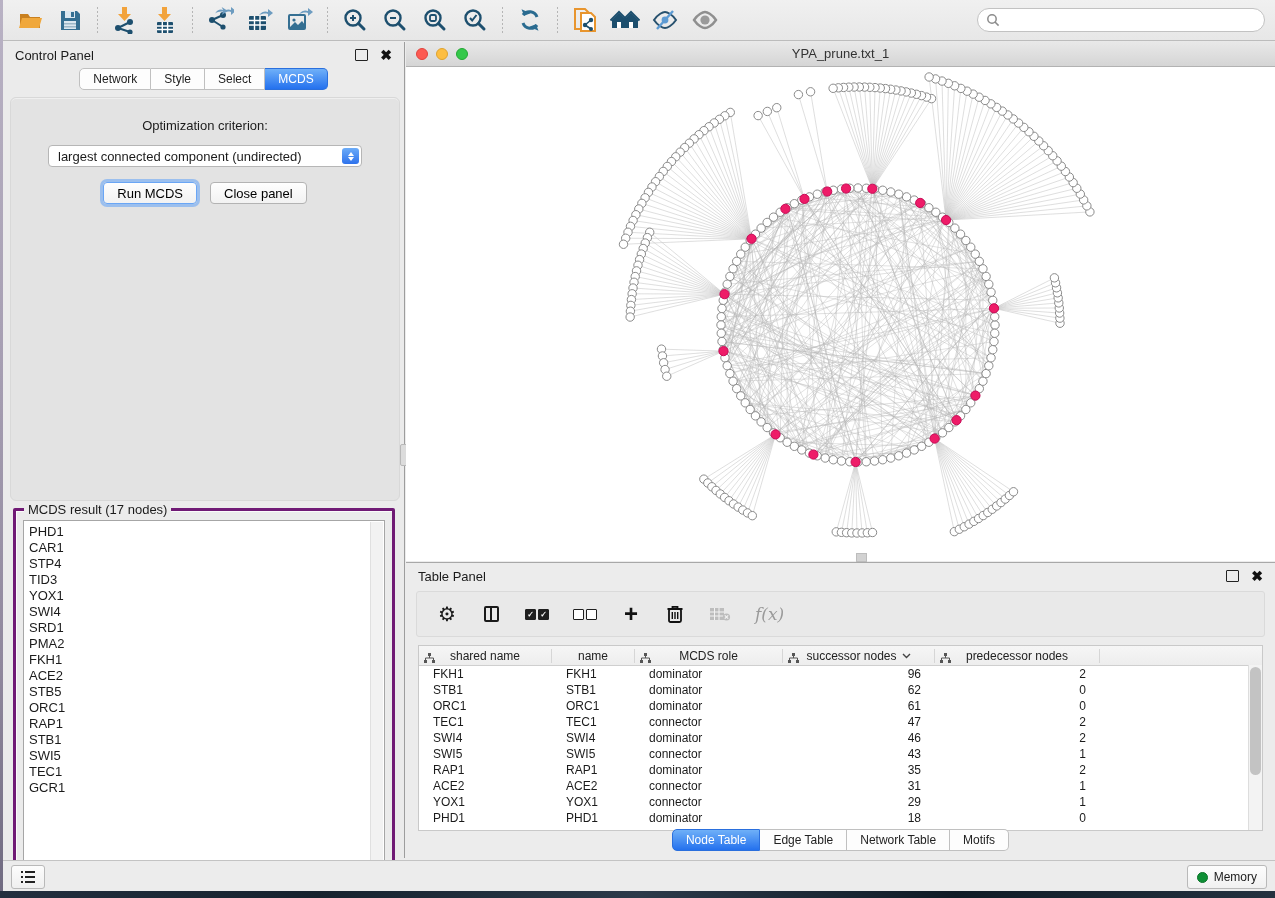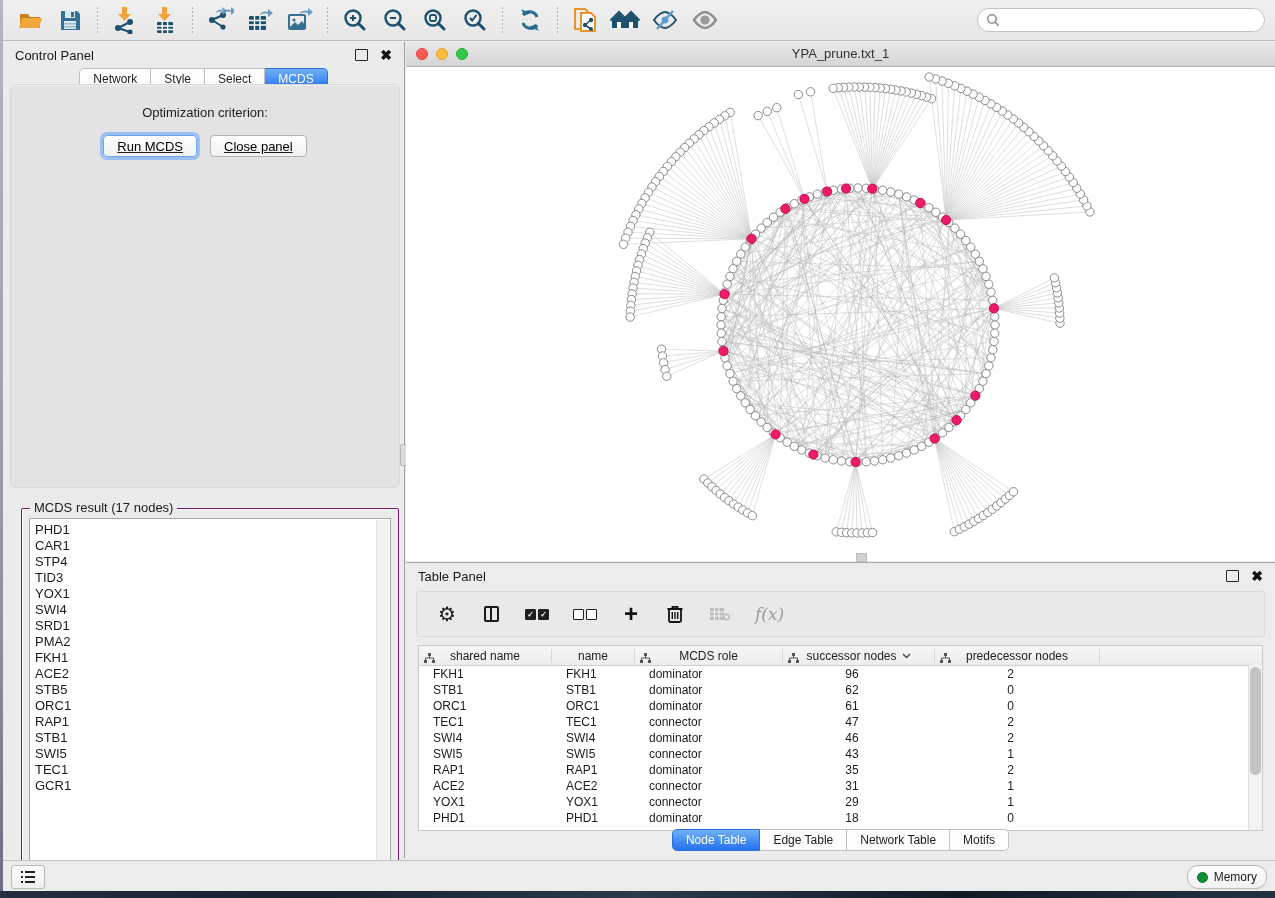--- a/index.html
+++ b/index.html
@@ -28,36 +28,36 @@
     border-right:1px solid #9d9d9d;box-sizing:border-box;}
   .panel-head{height:26px;display:flex;align-items:center;padding:0 12px;font-size:13px;}
   .panel-head .sp{flex:1}
   .float-ico{width:11px;height:10px;border:1.6px solid #222;border-radius:1px;display:inline-block;margin-right:12px;}
   .close-ico{font-weight:bold;font-size:14px;color:#111;line-height:10px;}
   .tab-group{display:flex;justify-content:center;}
   .tab{background:#fdfdfd;border:1px solid #c0c0c0;border-left:none;padding:3px 13px;font-size:12px;color:#222;}
   .tab:first-child{border-left:1px solid #c0c0c0;border-radius:5px 0 0 5px;}
   .tab:last-child{border-radius:0 5px 5px 0;}
   .tab.active{background:linear-gradient(#6fb0f8,#2471ee);border-color:#2a6fdd;color:#fff;}
-  #cp-inner{position:absolute;left:7px;top:42px;width:388px;height:402px;background:#e3e3e3;
+  #cp-inner{position:absolute;left:7px;top:55px;width:388px;height:402px;background:#e3e3e3;
     border:1px solid #d8d8d8;border-radius:6px;box-shadow:inset 0 1px 0 #efefef;}
   #opt-label{text-align:center;margin-top:20px;font-size:13px;}
   #opt-select{position:relative;margin:12px auto 0;width:314px;height:22px;background:#fff;
     border:1px solid #b6b6b6;border-radius:4px;font-size:13px;line-height:22px;padding-left:9px;box-sizing:border-box;}
   #opt-stepper{position:absolute;right:2px;top:2px;width:17px;height:16px;border-radius:3px;
     background:linear-gradient(#6cacf8,#2e72ec);display:flex;flex-direction:column;align-items:center;justify-content:center;gap:1px;}
   #opt-stepper i{display:block;width:0;height:0;border-left:3.5px solid transparent;border-right:3.5px solid transparent;}
   #opt-stepper .up{border-bottom:4px solid #fff;}
   #opt-stepper .dn{border-top:4px solid #fff;}
-  #cp-buttons{display:flex;justify-content:center;gap:13px;margin-top:15px;text-decoration:underline;}
+  #cp-buttons{display:flex;justify-content:center;gap:13px;margin-top:15px;}
   .btn{height:22px;padding:0 13px;background:linear-gradient(#fefefe,#f2f2f2);border:1px solid #b3b3b3;
     border-radius:4px;font-size:13px;font-family:"Liberation Sans",sans-serif;}
   .btn.focus{box-shadow:0 0 0 3px rgba(106,166,245,.6);border-color:#6aa6f5;}
   #result-group{position:absolute;left:10px;top:466px;width:376px;height:372px;
-    border:1px solid #701a75;border-radius:2px;box-shadow:1px 1px 0 rgba(255,255,255,.8) inset;margin-left:8px;}
+    border:3px solid #701a75;border-radius:2px;box-shadow:1px 1px 0 rgba(255,255,255,.8) inset;}
   #result-legend{position:absolute;left:8px;top:-9px;background:#ebebeb;padding:0 4px;font-size:13px;}
   #result-list{position:absolute;left:7px;top:9px;right:7px;bottom:7px;background:#fff;
     border:1px solid #a6a6a6;overflow:hidden;font-size:13px;line-height:16px;padding:3px 0 0 5px;box-sizing:border-box;}
   #result-scroll{position:absolute;right:1px;top:1px;bottom:1px;width:12px;background:#f2f2f2;border-left:1px solid #e0e0e0;}
   .li-item{height:16px;}
 
   
   #network-panel{position:absolute;left:403px;top:41px;width:869px;height:520px;}
   #net-titlebar{height:26px;background:linear-gradient(#e9e9e9,#d5d5d5);border-bottom:1px solid #b2b2b2;
     position:relative;display:flex;align-items:center;justify-content:center;font-size:13px;color:#333;box-sizing:border-box;}
@@ -84,31 +84,31 @@
   .plus-glyph{font-size:24px;font-weight:bold;color:#111;line-height:20px;}
   .fx-glyph{font-family:"DejaVu Serif",serif;font-style:italic;font-size:17px;color:#9a9a9a;}
   #tp-table{position:absolute;left:12px;right:12px;top:82px;height:186px;background:#fff;border:1px solid #c9c9c9;box-sizing:border-box;overflow:hidden;}
   #tp-header{display:flex;height:19px;background:linear-gradient(#f6f6f6,#ededed);border-bottom:1px solid #cfcfcf;font-size:12px;color:#222;align-items:center;}
   .hcell{position:relative;display:flex;align-items:center;justify-content:center;border-right:1px solid #d6d6d6;box-sizing:border-box;gap:5px;}
   .hcell .sitemap{position:absolute;left:5px;top:4px;}
   .c0{width:133px}.c1{width:83px}.c2{width:148px}.c3{width:152px}.c4{width:165px}.cf{flex:1;border-right:none}
   .trow{display:flex;height:16px;font-size:12px;align-items:center;}
   .tcell{box-sizing:border-box;white-space:nowrap;overflow:hidden;}
   .tcell.t{padding-left:14px;text-align:left;}
-  .tcell.n{padding-right:14px;text-align:center;}
+  .tcell.n{padding-right:14px;text-align:right;}
   #tp-vscroll{position:absolute;right:0;top:19px;bottom:0;width:13px;background:#f3f3f3;border-left:1px solid #ddd;}
   #tp-vthumb{position:absolute;left:1px;right:1px;top:2px;height:108px;background:#c3c3c3;border-radius:6px;}
   #tp-tabs{position:absolute;left:0;right:0;top:266px;display:flex;justify-content:center;}
 
   
   #status-bar{position:absolute;left:0;top:860px;width:1272px;height:31px;background:#ececec;border-top:1px solid #c3c3c3;box-sizing:border-box;}
   #grid-mode-btn{position:absolute;left:8px;top:4px;width:32px;height:22px;background:linear-gradient(#fdfdfd,#efefef);
     border:1px solid #b9b9b9;border-radius:3px;display:flex;align-items:center;justify-content:center;}
   #memory-btn{position:absolute;right:8px;top:4px;height:22px;padding:0 9px;background:linear-gradient(#fdfdfd,#f1f1f1);
-    border:1px solid #b9b9b9;border-radius:11px;display:flex;align-items:center;gap:6px;font-size:12px;}
+    border:1px solid #b9b9b9;border-radius:3px;display:flex;align-items:center;gap:6px;font-size:12px;}
   #memory-dot{width:11px;height:11px;border-radius:50%;background:#0e8f35;border:1px solid #0a7329;box-sizing:border-box;}
 </style>
 </head>
 <body>
 
 <div id="wall-left"></div>
 <div id="wall-bottom"></div>
 
 <div id="app">
 
@@ -267,20 +267,27 @@
       <span class="close-ico">✖</span>
     </div>
     <div class="tab-group">
       <div class="tab">Network</div>
       <div class="tab">Style</div>
       <div class="tab">Select</div>
       <div class="tab active">MCDS</div>
     </div>
     <div id="cp-inner">
       <div id="opt-label">Optimization criterion:</div>
+      <div id="opt-select">
+        <span>largest connected component (undirected)</span>
+        <span id="opt-stepper">
+            <i class="up"></i>
+            <i class="dn"></i>
+          </span>
+      </div>
       <div id="cp-buttons">
         <button class="btn focus">Run MCDS</button>
         <button class="btn">Close panel</button>
       </div>
     </div>
     <div id="result-group">
       <div id="result-legend">MCDS result (17 nodes)</div>
       <div id="result-list">
         <div id="result-scroll"></div>
       <div class="li-item">PHD1</div>

